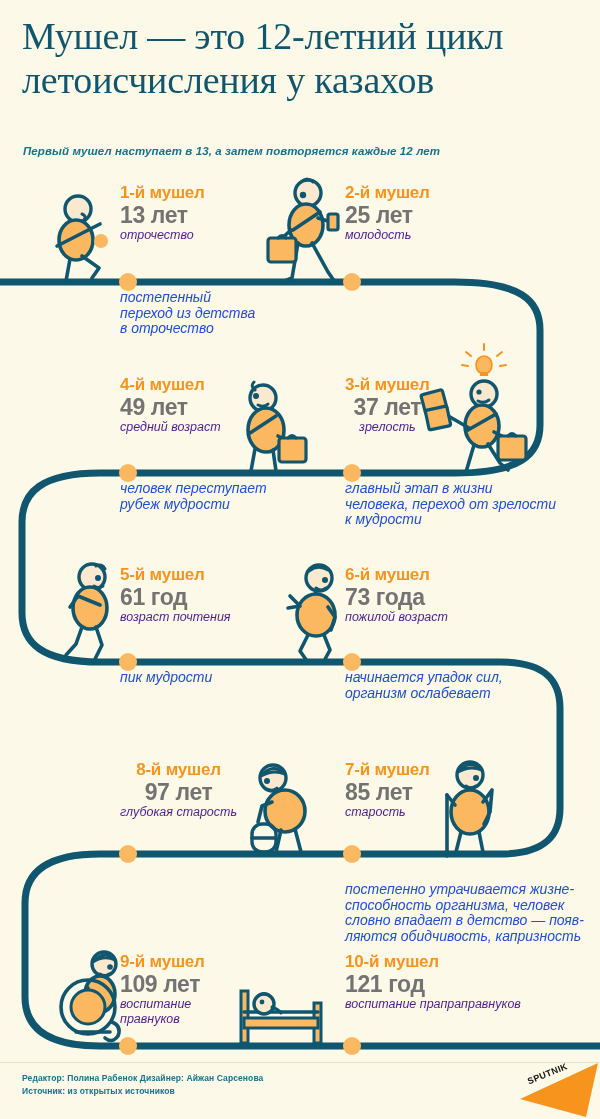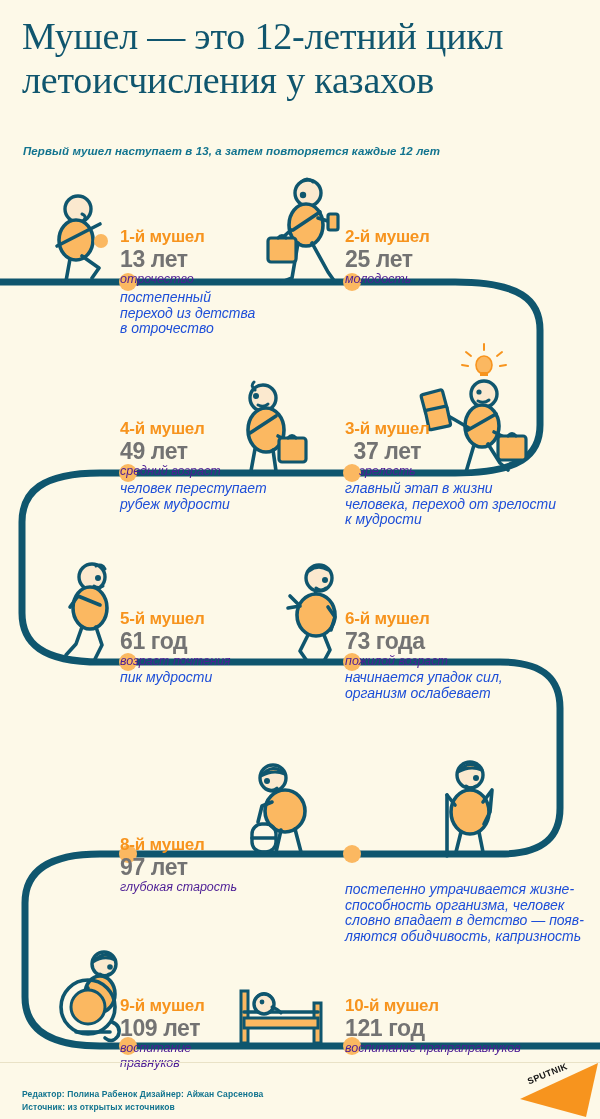--- a/index.html
+++ b/index.html
@@ -24,41 +24,41 @@
     position:absolute;left:23px;top:134px;width:540px;
     font-family:"Liberation Sans", sans-serif;
     font-style:italic;font-weight:bold;
     font-size:11.5px;color:#12748f;letter-spacing:0.1px;margin-top:11px;
   }
 
   
   #timeline{position:absolute;left:0;top:0;width:600px;height:1119px;}
 
   
-  .ms{position:absolute;margin-top:44px;}
+  .ms{position:absolute;}
   .ms .num{
     font-size:17px;font-weight:bold;color:#f7941e;
     line-height:19px;white-space:nowrap;letter-spacing:-0.2px;
   }
   .ms .age{
     font-size:23px;font-weight:bold;color:#737373;
     line-height:26px;white-space:nowrap;letter-spacing:-0.4px;
   }
   .ms .desc{
     font-size:12.5px;font-style:italic;color:#4c1d95;
     line-height:15px;letter-spacing:0px;
   }
   .cap{
     position:absolute;
     font-size:14px;font-style:italic;color:#1d4ed8;
     line-height:15.5px;letter-spacing:0px;
   }
 
   
-  .credits{position:absolute;left:22px;top:1072px;margin-top:16px;}
+  .credits{position:absolute;left:22px;top:1072px;}
   .credits div{
     font-size:8.5px;font-weight:bold;color:#12748f;
     line-height:13px;letter-spacing:0.1px;
   }
   .rule{position:absolute;left:0;top:1062px;width:600px;height:1px;background:#e9e2c6;}
   .sputnik-wrap{position:absolute;right:0;top:1055px;width:110px;height:64px;}
   .sputnik-text{
     position:absolute;left:36px;top:22px;
     font-size:9px;font-weight:bold;color:#141414;
     transform:rotate(-22deg);transform-origin:left top;
@@ -292,26 +292,31 @@
   </div>
   <div class="cap ml" style="left:120px;top:670px;width:215px;">пик мудрости</div>
 
   <div class="ms" style="left:345px;top:565px;">
     <div class="num">6-й мушел</div>
     <div class="age">73 года</div>
     <div class="desc ml">пожилой возраст</div>
   </div>
   <div class="cap ml" style="left:345px;top:670px;width:215px;">начинается упадок сил,<br>организм ослабевает</div>
 
-  <div class="ms" style="left:120px;top:791px;">
+  <div class="ms" style="left:120px;top:760px;text-align:center;">
     <div class="num">8-й мушел</div>
     <div class="age">97 лет</div>
     <div class="desc ml">глубокая старость</div>
   </div>
 
+  <div class="ms" style="left:345px;top:760px;">
+    <div class="num">7-й мушел</div>
+    <div class="age">85 лет</div>
+    <div class="desc ml">старость</div>
+  </div>
   <div class="cap ml" style="left:345px;top:865px;width:240px;margin-top:17px;">постепенно утрачивается жизне-<br>способность организма, человек<br>словно впадает в детство — появ-<br>ляются обидчивость, капризность</div>
 
   <div class="ms" style="left:120px;top:952px;">
     <div class="num">9-й мушел</div>
     <div class="age">109 лет</div>
     <div class="desc ml">воспитание<br>правнуков</div>
   </div>
 
   <div class="ms" style="left:345px;top:952px;">
     <div class="num">10-й мушел</div>

